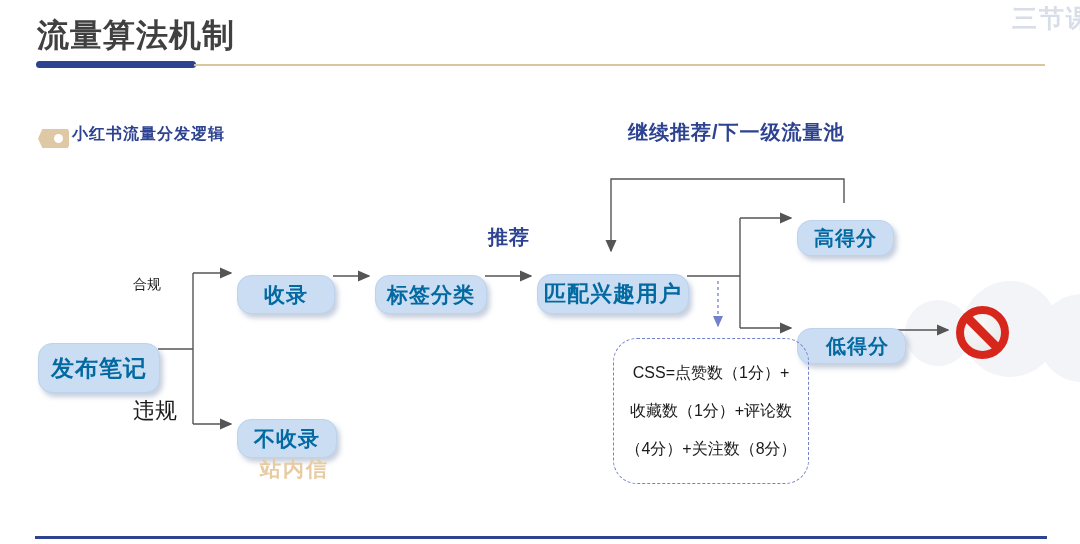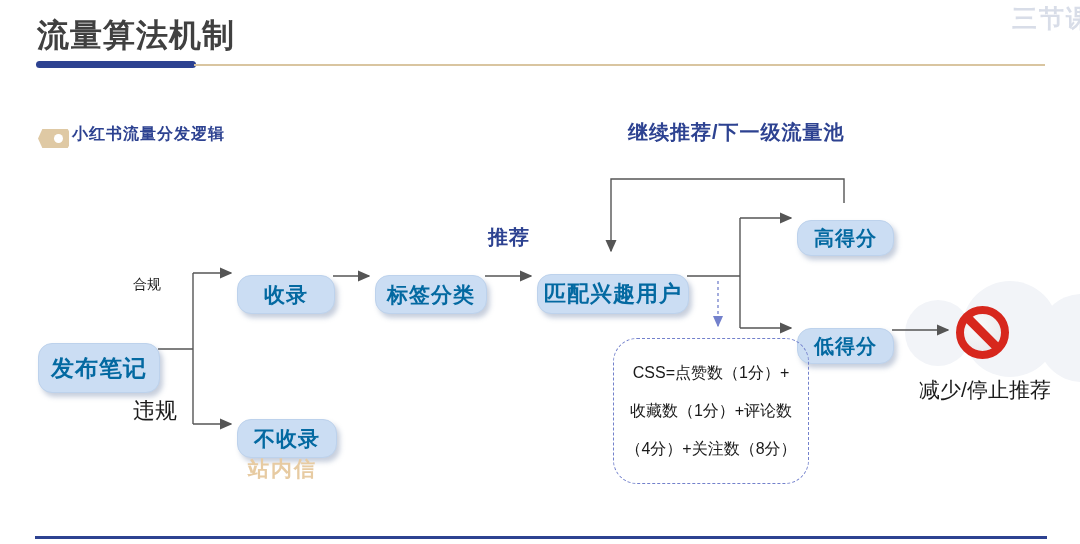--- a/index.html
+++ b/index.html
@@ -42,29 +42,29 @@
     background:#cbddf3;border:1px solid #bdd2ec;border-radius:14px;
     box-shadow:3px 4px 5px rgba(130,148,180,0.45);
     color:#0369a1;font-weight:800;letter-spacing:1px;margin-top:17px;
   }
   .n-publish{left:38px;top:326px;width:120px;height:48px;font-size:23px;}
   .n-included{left:237px;top:258px;width:96px;height:37px;font-size:21px;}
   .n-notincluded{left:237px;top:402px;width:98px;height:37px;font-size:21px;}
   .n-tag{left:375px;top:258px;width:110px;height:37px;font-size:21px;}
   .n-match{left:537px;top:257px;width:150px;height:38px;font-size:22px;}
   .n-high{left:797px;top:203px;width:95px;height:34px;font-size:20px;}
-  .n-low{left:797px;top:311px;width:95px;height:34px;font-size:20px;}
+  .n-low{left:797px;top:311px;width:95px;height:34px;font-size:20px;padding-left:12px;}
   
   .lbl{position:absolute;z-index:3;color:#1a1a1a;white-space:nowrap;}
   .l-compliant{left:133px;top:276px;font-size:14px;}
   .l-violation{left:133px;top:396px;font-size:22px;}
   .l-blue{color:#2d4291;font-weight:800;letter-spacing:1px;}
   .l-recommend{left:488px;top:224px;font-size:20px;}
   .l-continue{left:628px;top:119px;font-size:20px;}
-  .l-sitemsg{left:248px;top:455px;font-size:21px;font-weight:700;color:#e7cba2;letter-spacing:2px;}
+  .l-sitemsg{left:260px;top:455px;font-size:21px;font-weight:700;color:#e7cba2;letter-spacing:2px;}
   .l-reduce{left:910px;top:376px;width:150px;text-align:center;font-size:21px;}
   
   .formula{
     position:absolute;left:613px;top:338px;width:196px;height:146px;z-index:3;
     border:1.5px dashed #7381cc;border-radius:24px;box-sizing:border-box;
     display:flex;flex-direction:column;align-items:center;justify-content:center;
     color:#1a1a1a;font-size:16px;line-height:38px;white-space:nowrap;
   }
   
   .ban{
@@ -128,21 +128,20 @@
   <div class="node n-tag">标签分类</div>
   <div class="node n-match">匹配兴趣用户</div>
   <div class="node n-high">高得分</div>
   <div class="node n-low">低得分</div>
 
   <div class="lbl l-compliant">合规</div>
   <div class="lbl l-violation">违规</div>
   <div class="lbl l-blue l-recommend">推荐</div>
   <div class="lbl l-blue l-continue">继续推荐/下一级流量池</div>
   <div class="lbl l-sitemsg">站内信</div>
-  <div class="lbl l-reduce">减少/停止推荐</div>
 
   <div class="formula">
     <div>CSS=点赞数（1分）+</div>
     <div>收藏数（1分）+评论数</div>
     <div>（4分）+关注数（8分）</div>
   </div>
 
   <div class="ban">
     <div class="ban-slash"></div>
   </div>

